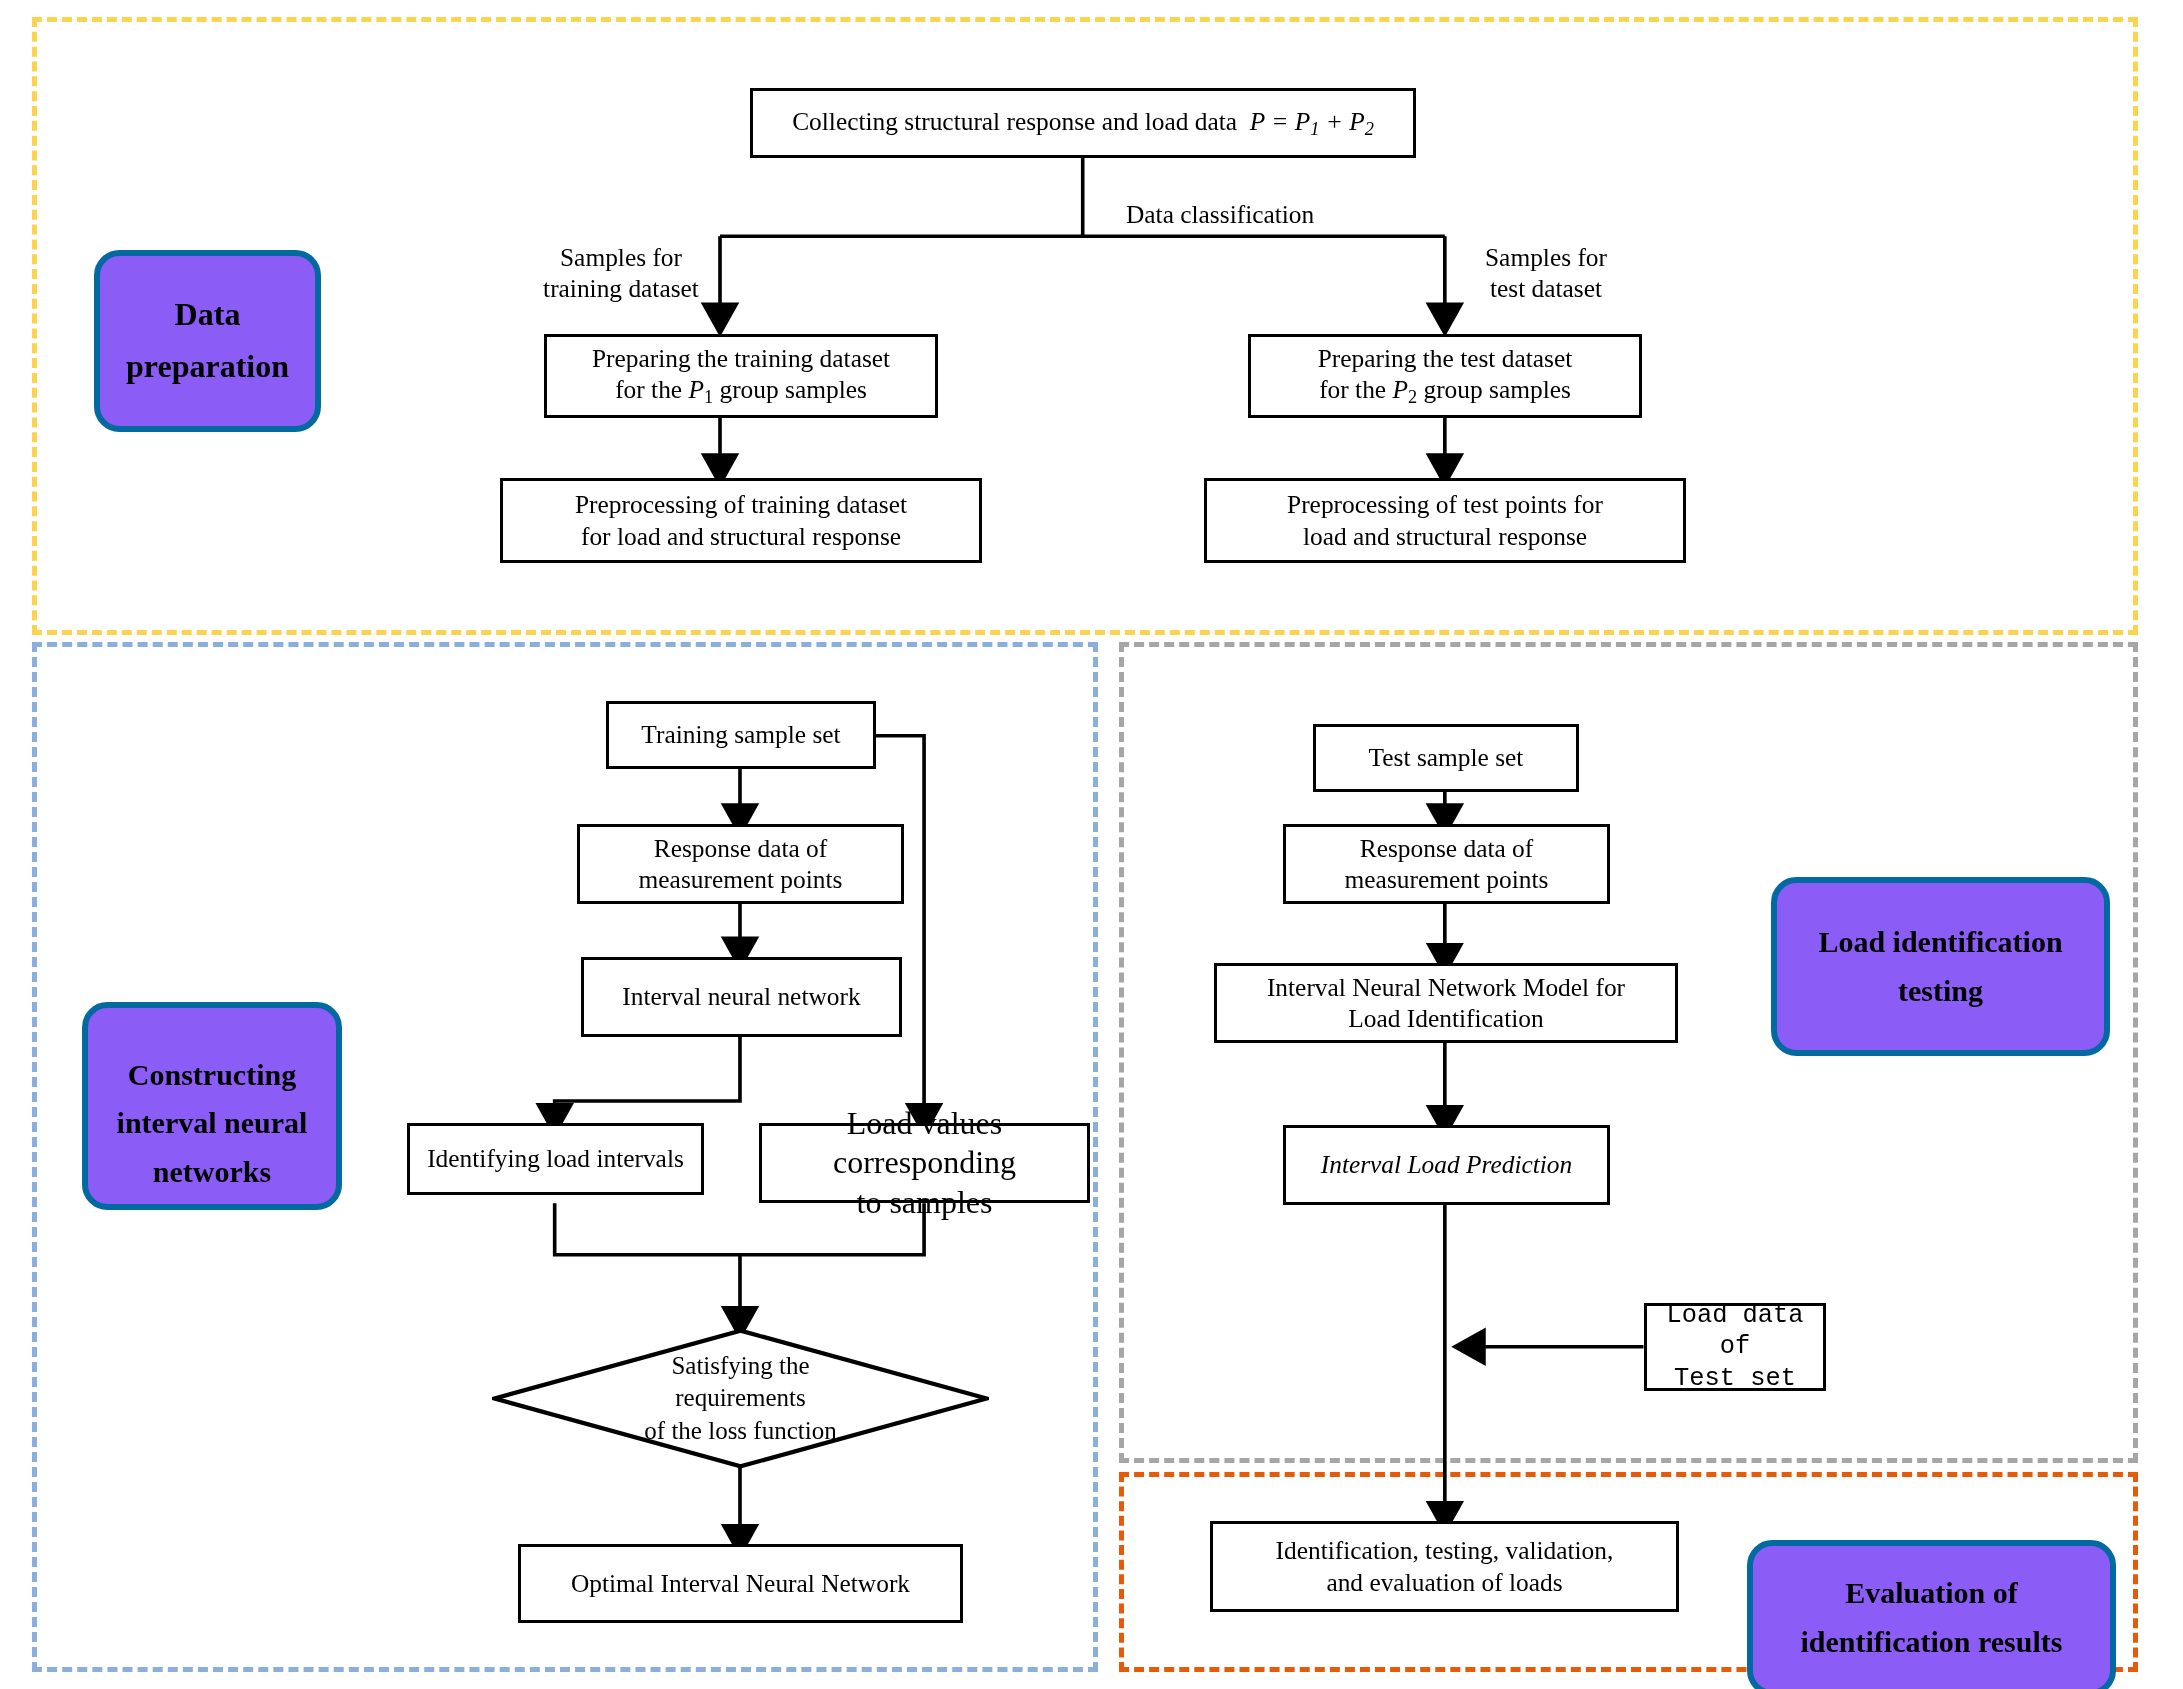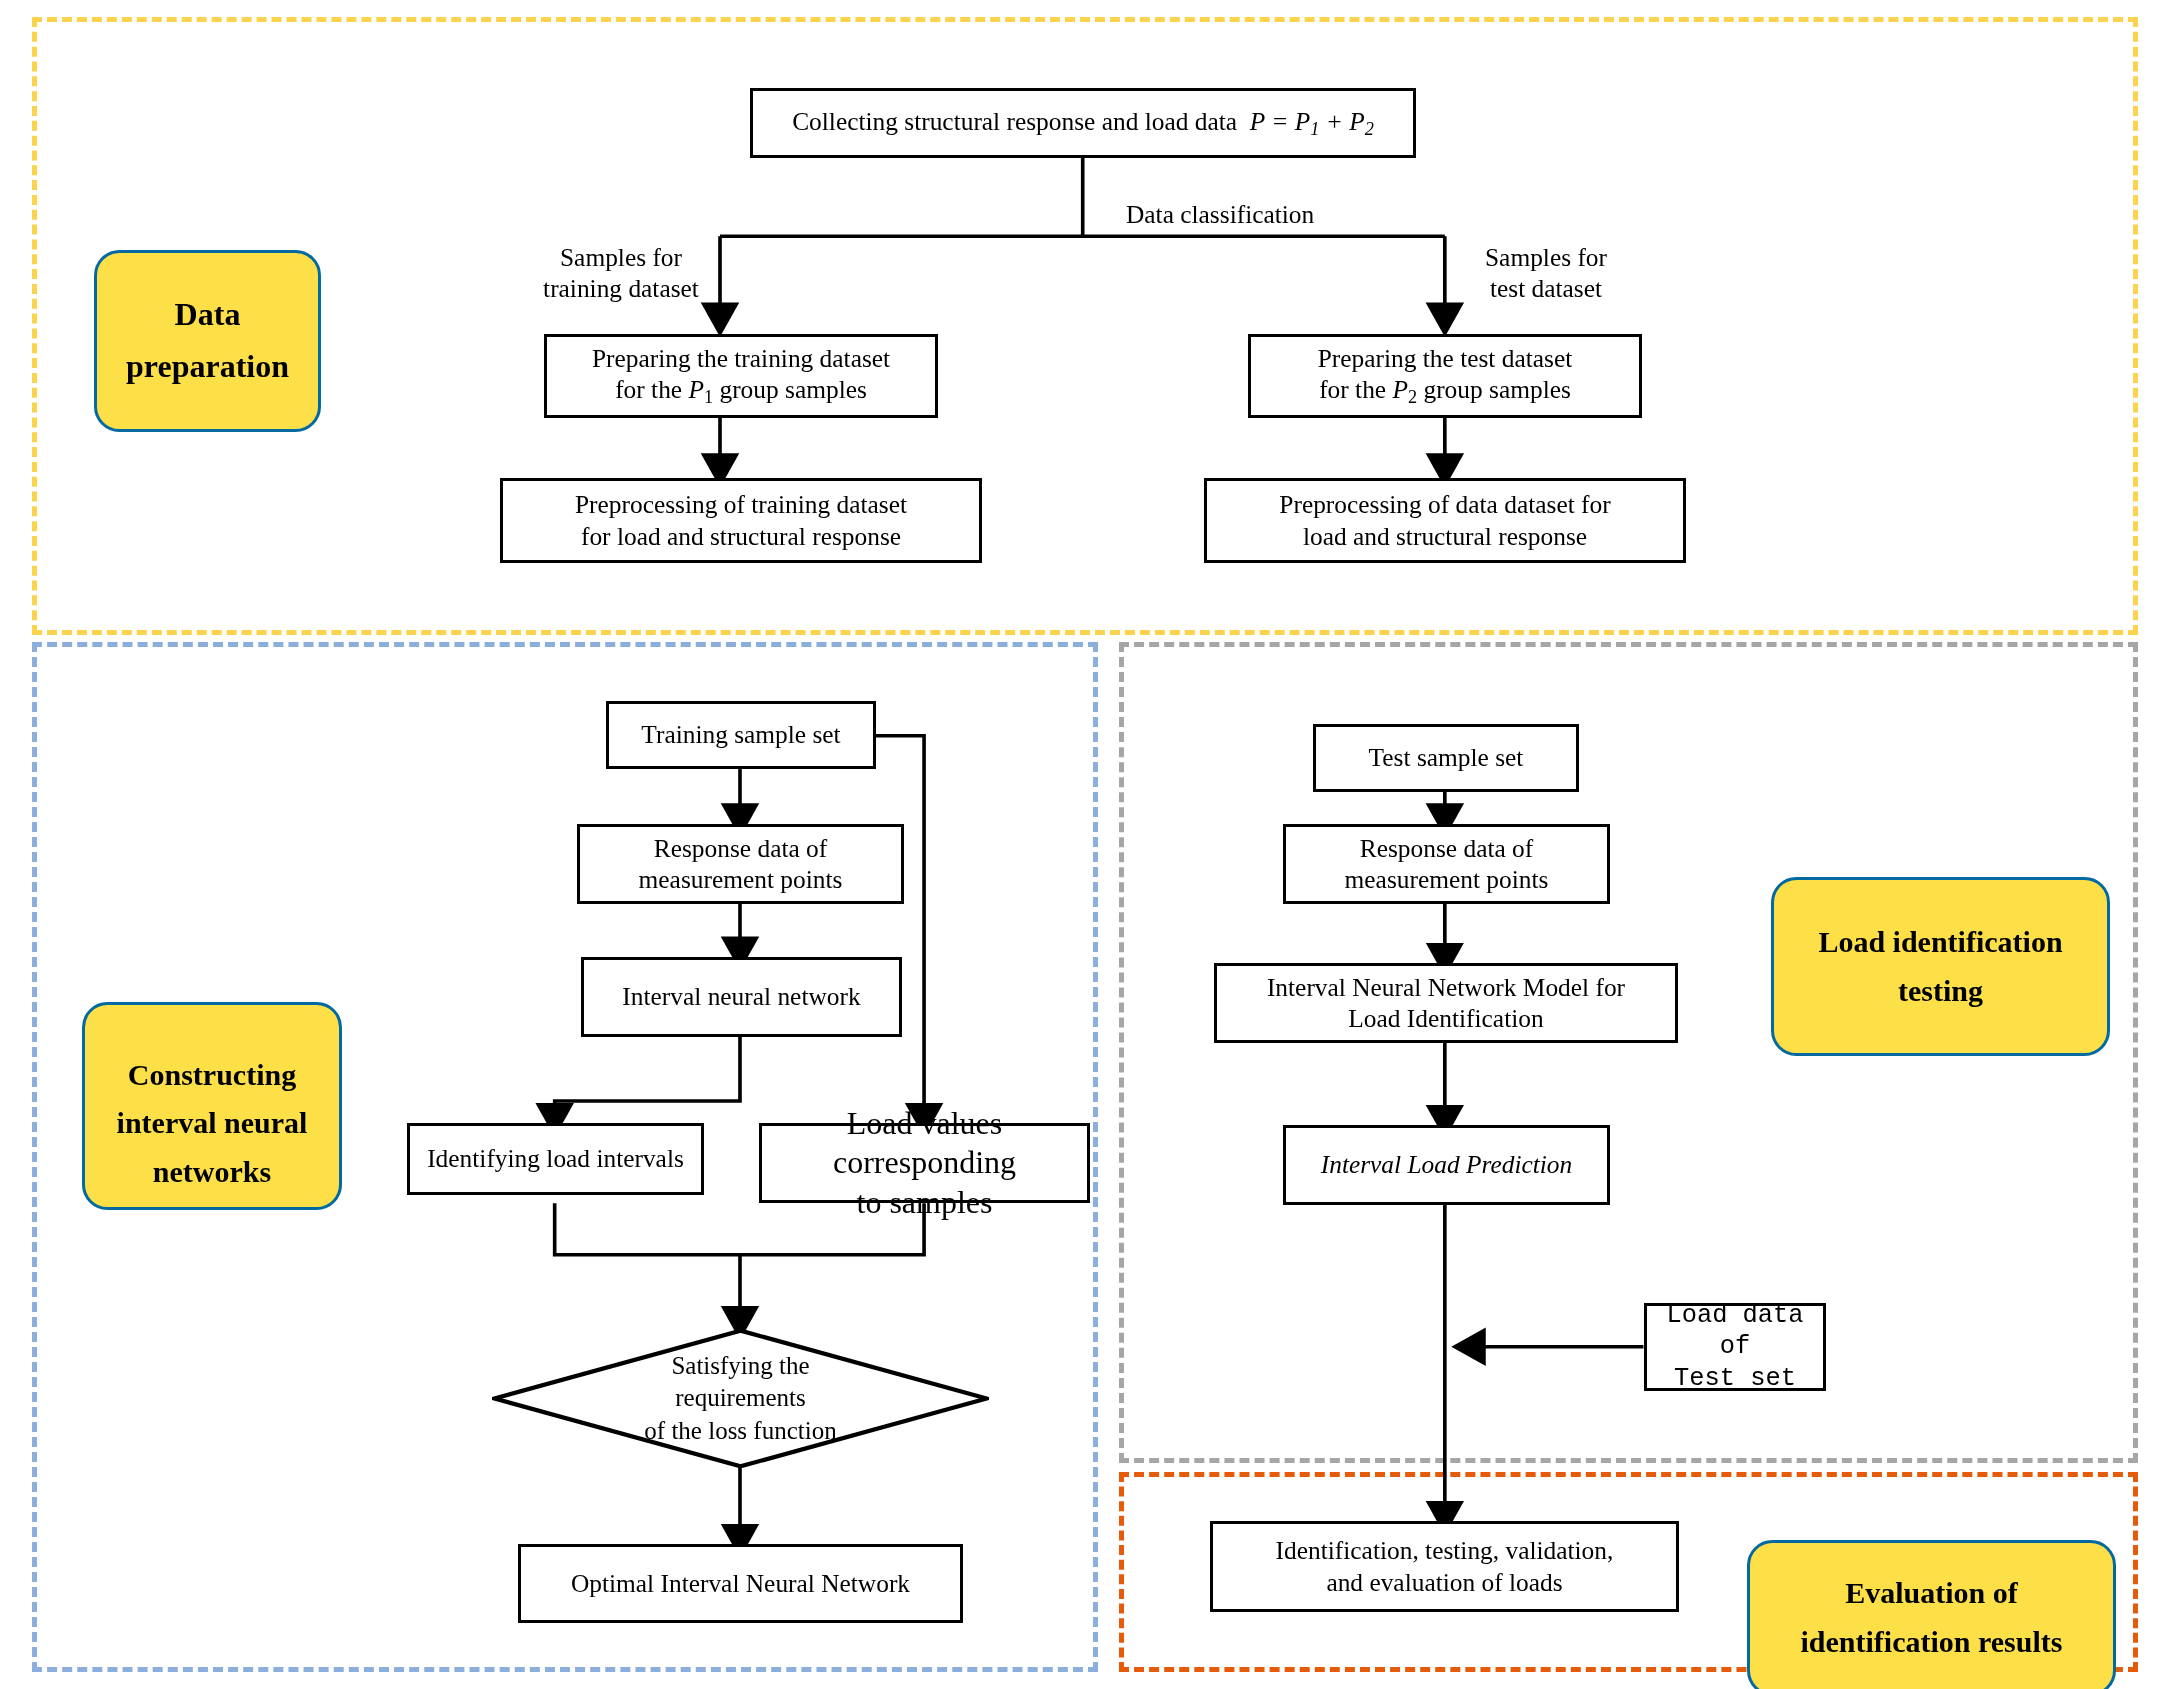--- a/index.html
+++ b/index.html
@@ -26,23 +26,23 @@
   }
   .region-data       { border: 5.5px dashed #FCD34D; }
   .region-construct  { border: 5.5px dashed #8BAEDC; }
   .region-testing    { border: 5.5px dashed #A6A6A6; }
   .region-eval       { border: 5.5px dashed #E55B0A; }
 
   
   .stage-label {
     position: absolute;
     box-sizing: border-box;
-    border: 3px solid #0369a1;
+    border: 6px solid #0369a1;
     border-radius: 25.4px;
-    background: #fde047;
+    background: #8b5cf6;
     display: flex;
     align-items: center;
     justify-content: center;
     text-align: center;
     font-weight: bold;
     line-height: 1.62;
     color: #000000;
     padding: 19px 6px;
   }
 
@@ -203,21 +203,21 @@
       <span>for the </span><span class="ital">P</span><sub>2</sub><span> group samples</span>
     </span>
   </div>
 
   <div class="node" style="left:500px; top:478px; width:482px; height:85px; font-size:25.4px;">
     <span class="txt" style="white-space:pre-line;">Preprocessing of training dataset
 for load and structural response</span>
   </div>
 
   <div class="node" style="left:1204px; top:478px; width:482px; height:85px; font-size:25.4px;">
-    <span class="txt" style="white-space:pre-line;">Preprocessing of data dataset for
+    <span class="txt" style="white-space:pre-line;">Preprocessing of test points for
 load and structural response</span>
   </div>
 
   <div class="flabel" style="left:1126px; top:199px; width:339px; font-size:25.4px; text-align:left;">Data classification</div>
 
   <div class="flabel" style="left:533px; top:242px; width:176px; font-size:25.4px;">Samples for
 training dataset</div>
 
   <div class="flabel" style="left:1458px; top:242px; width:176px; font-size:25.4px;">Samples for
 test dataset</div>

